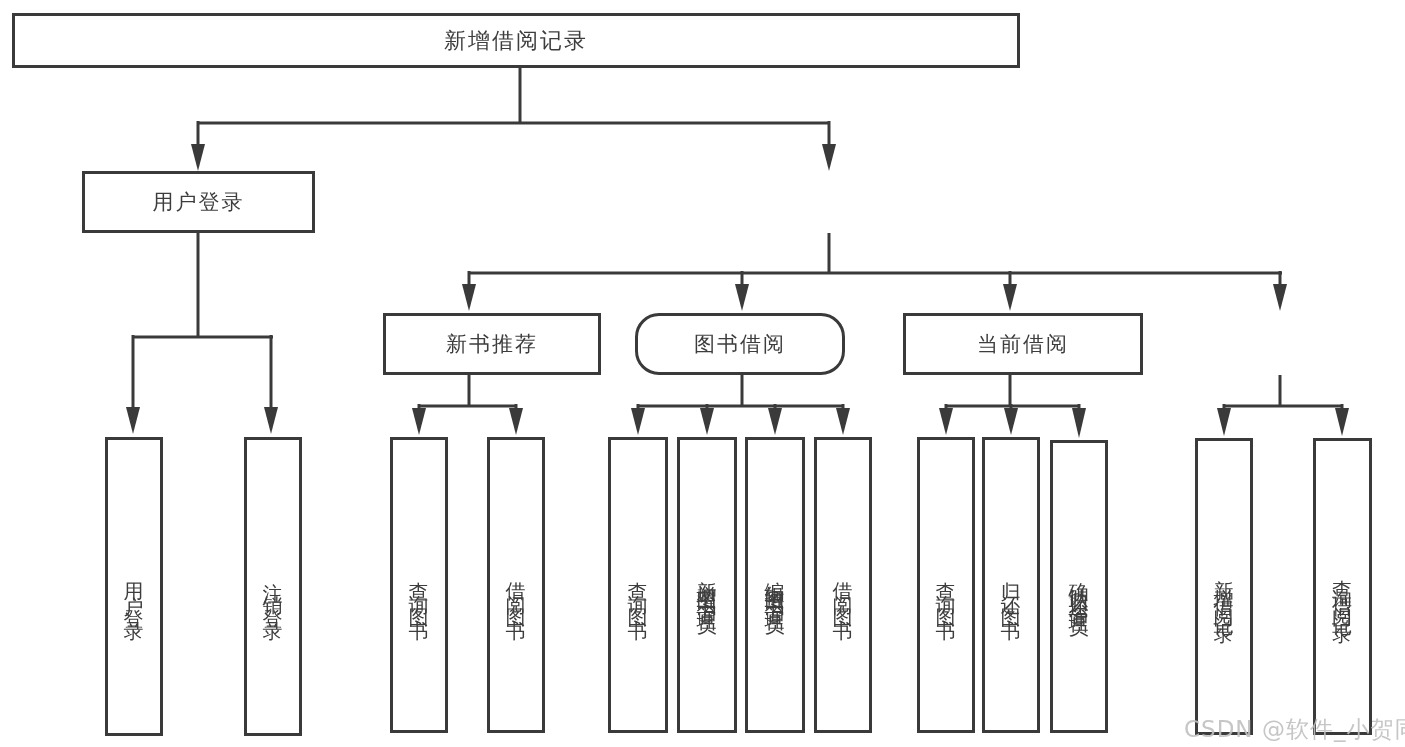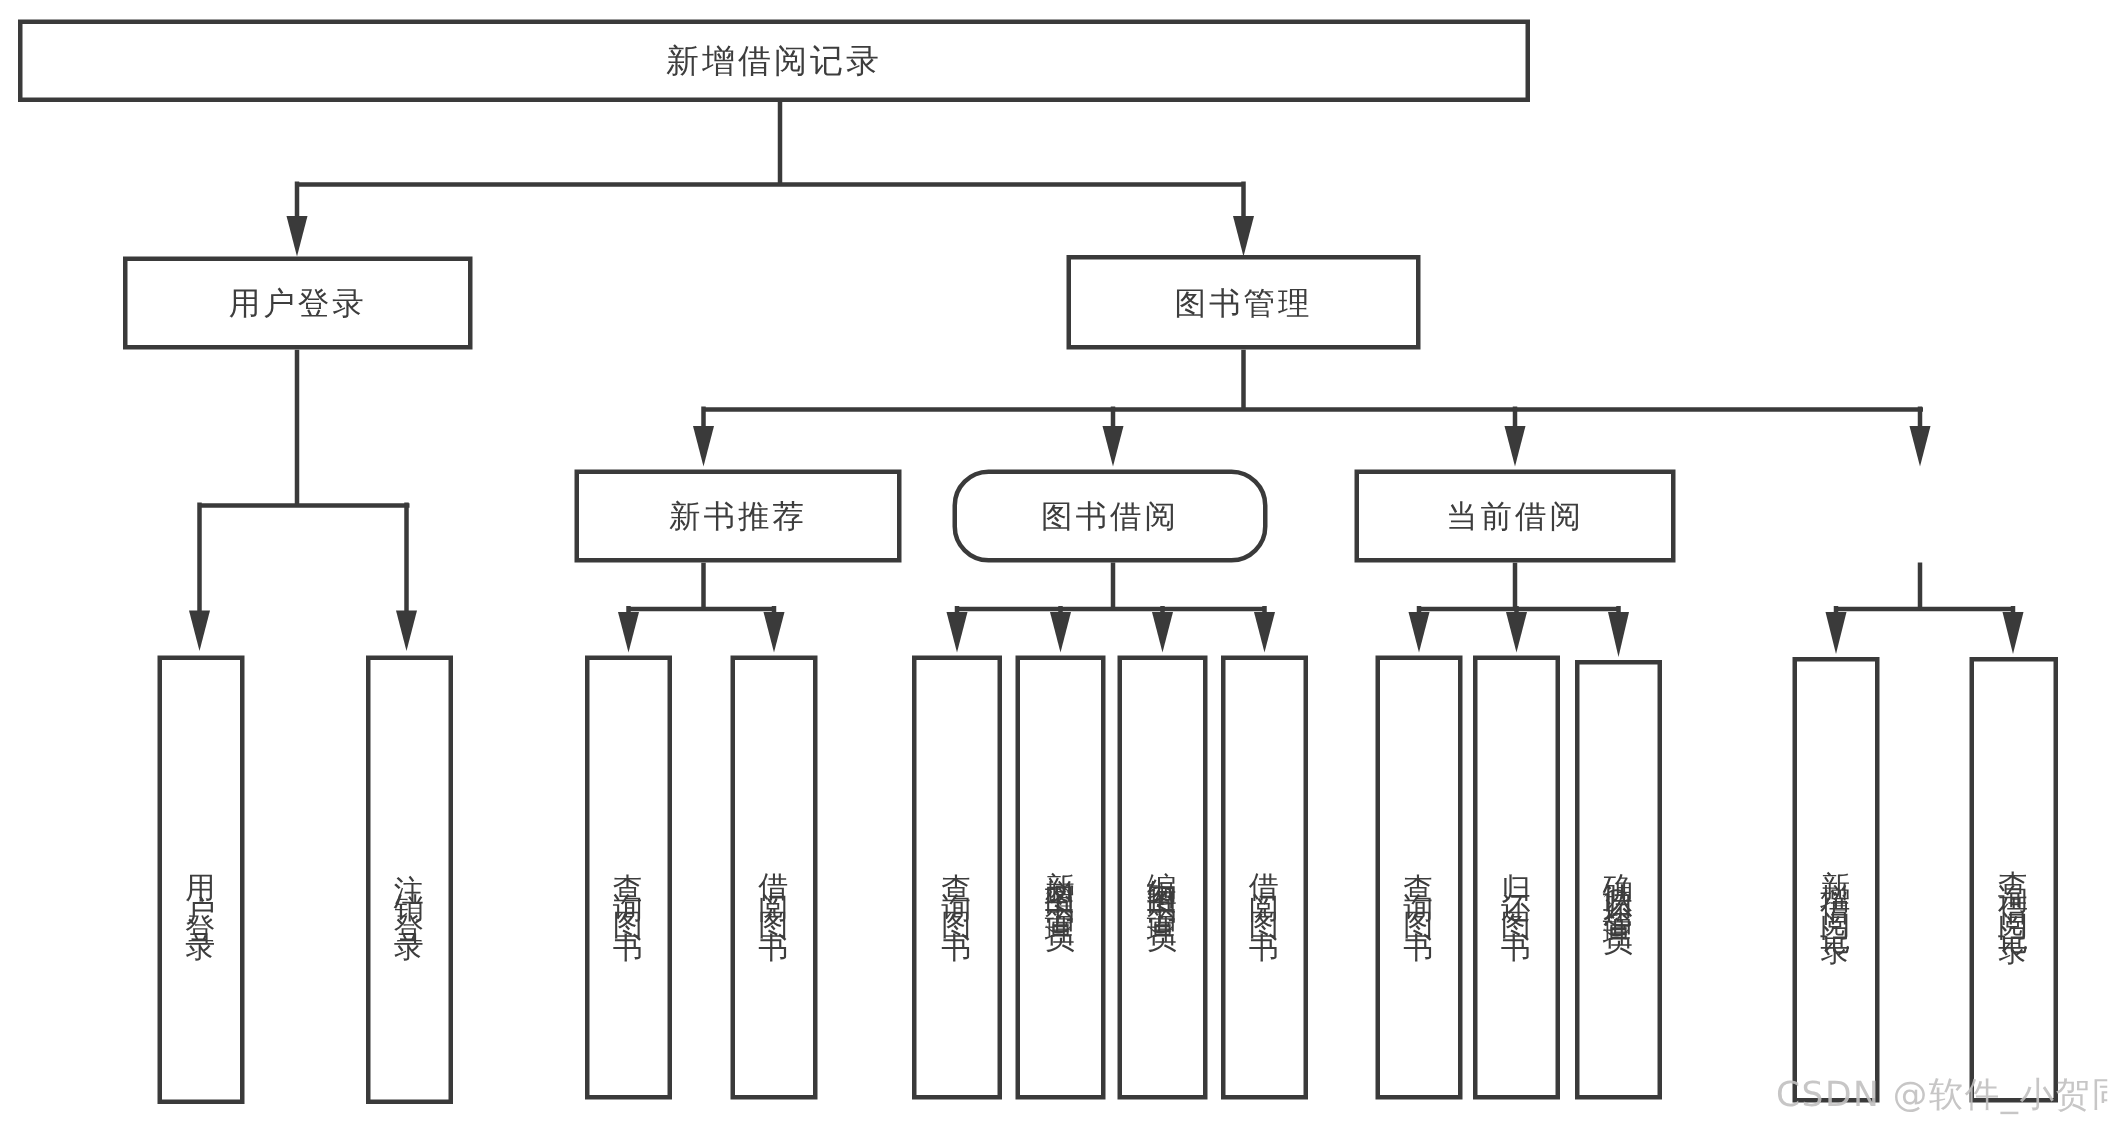--- a/index.html
+++ b/index.html
@@ -106,25 +106,24 @@
     <line x1="1223" y1="406" x2="1343" y2="406"></line>
     <line x1="1224" y1="404" x2="1224" y2="411"></line>
     <polygon points="1217,408 1231,408 1224,436"></polygon>
     <line x1="1342" y1="404" x2="1342" y2="411"></line>
     <polygon points="1335,408 1349,408 1342,436"></polygon>
   </svg>
 
   <div class="node h-node root-node" style="left:12px;top:13px;width:1008px;height:55px;">新增借阅记录</div>
 
   <div class="node h-node" style="left:82px;top:171px;width:233px;height:62px;">用户登录</div>
-  <div class="node h-node" style="left:711px;top:170px;width:236px;height:63px;">图书管理</div>
 
   <div class="node h-node" style="left:361px;top:313px;width:218px;height:62px;margin-left:22px;">新书推荐</div>
   <div class="node h-node" style="left:635px;top:313px;width:210px;height:62px;border-radius:24px;">图书借阅</div>
-  <div class="node h-node" style="left:903px;top:313px;width:214px;height:62px;">当前借阅</div>
+  <div class="node h-node" style="left:903px;top:313px;width:240px;height:62px;">当前借阅</div>
 
   <div class="node v-node ls-4" style="left:105px;top:437px;width:58px;height:299px;">
     <span>用户登录</span>
   </div>
   <div class="node v-node ls-4" style="left:244px;top:437px;width:58px;height:299px;">
     <span>注销登录</span>
   </div>
 
   <div class="node v-node ls-4" style="left:390px;top:437px;width:58px;height:296px;">
     <span>查询图书</span>

